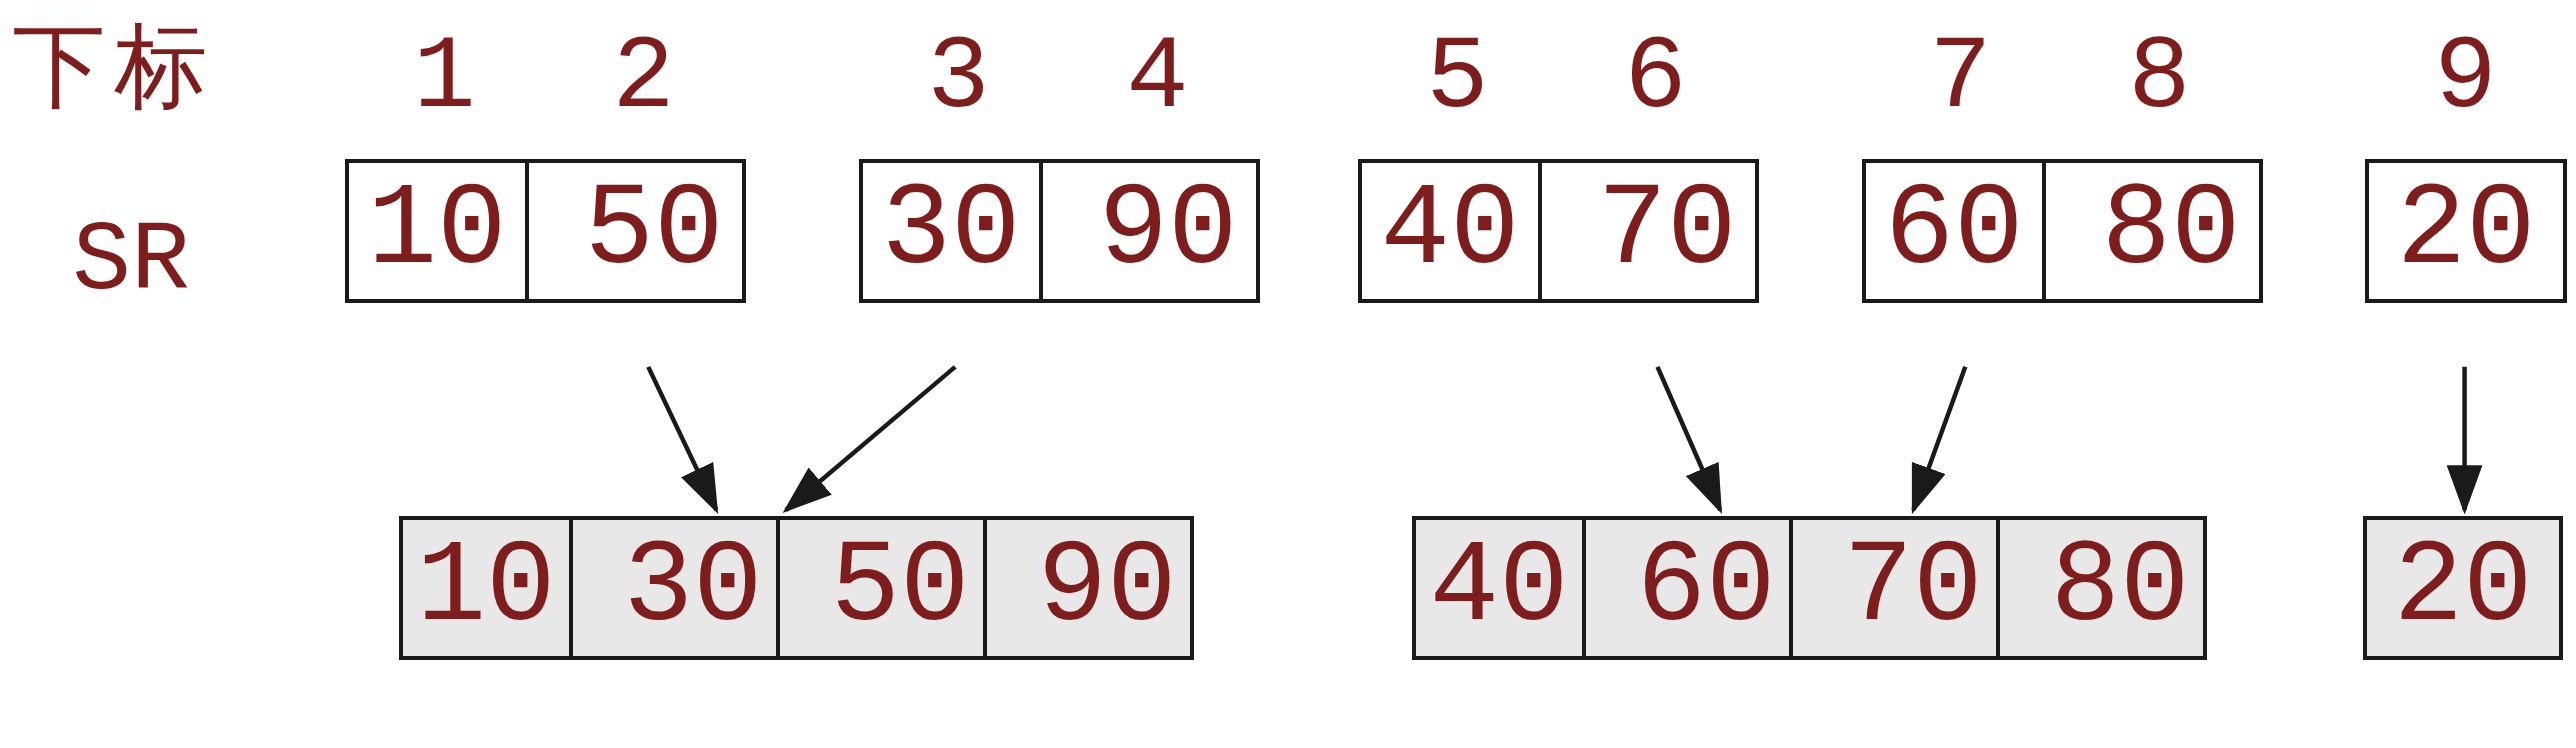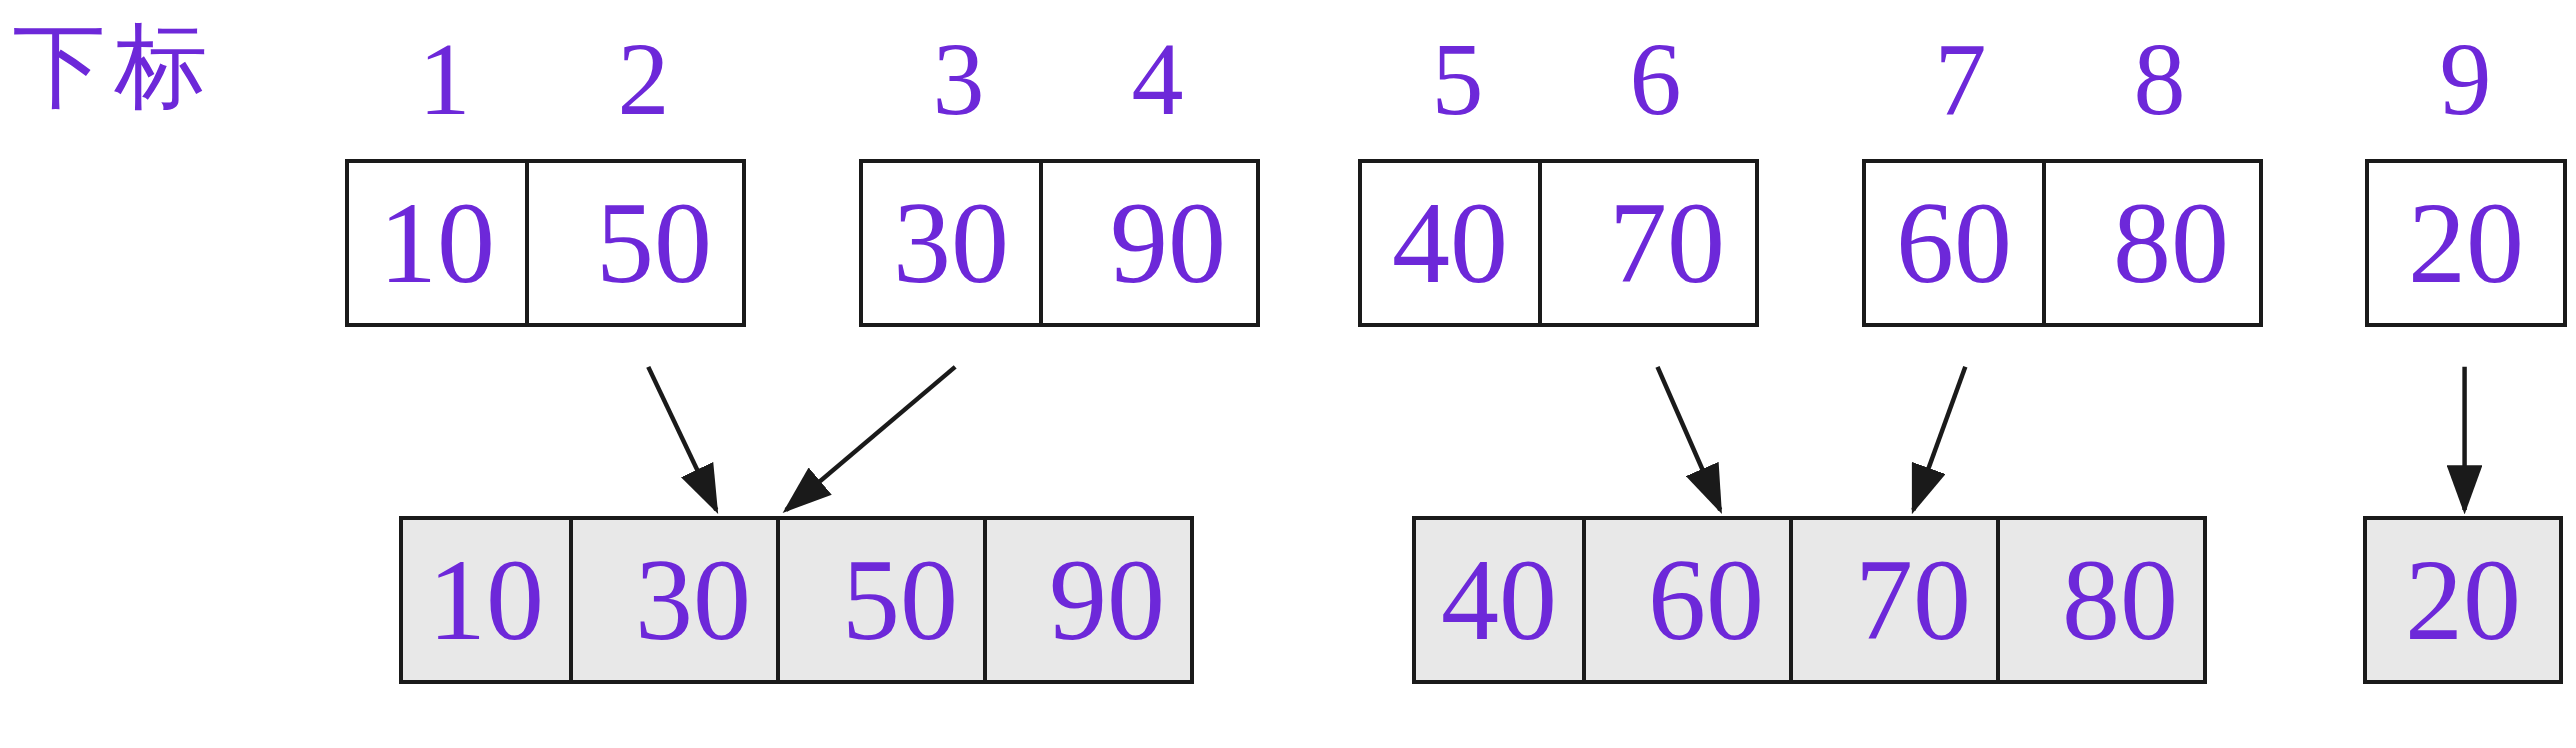--- a/index.html
+++ b/index.html
@@ -5,22 +5,22 @@
   :root{
     --border:#1a1a1a;
     --tr-fill:#e8e8e8;
     --bg:#ffffff;
   }
   html,body{margin:0;padding:0;background:var(--bg);}
   .canvas{
     position:relative;
     width:2576px;height:748px;
     background:var(--bg);
-    font-family:Liberation Serif, serif;
-    color:#6d28d9;
+    font-family:Liberation Mono, monospace;
+    color:#7f1d1d;
     overflow:hidden;
   }
   .cjk-title{
     position:absolute;left:12.5px;top:3.6px;
     font-size:93px;letter-spacing:9px;
     white-space:nowrap;
   }
   .idx{
     position:absolute;top:32px;
     width:143px;height:93px;
@@ -29,21 +29,21 @@
   }
   .rowlabel{
     position:absolute;left:55px;width:152px;
     height:204px;
     display:flex;align-items:center;justify-content:center;
     font-size:98px;
   }
   .rowlabel.sr{top:159px;}
   .rowlabel.tr{top:516px;}
   .grp{
-    position:absolute;height:168px;
+    position:absolute;height:144px;
     display:flex;
     box-sizing:border-box;
     border:4.5px solid var(--border);
     background:#fff;
     justify-content:center;
   }
   .grp.sr-row{top:159px;}
   .grp.tr-row{top:516px;background:var(--tr-fill);}
   .cell{
     flex:1 1 0;
@@ -69,20 +69,21 @@
   <div class="idx" style="left:373px">1</div>
   <div class="idx" style="left:572px">2</div>
   <div class="idx" style="left:887px">3</div>
   <div class="idx" style="left:1086px">4</div>
   <div class="idx" style="left:1386px">5</div>
   <div class="idx" style="left:1584px">6</div>
   <div class="idx" style="left:1889px">7</div>
   <div class="idx" style="left:2088px">8</div>
   <div class="idx" style="left:2394px">9</div>
 
+  <div class="rowlabel sr">SR</div>
 
   <div class="grp sr-row" style="left:345px;width:401px">
     <div class="cell">10</div>
     <div class="cell">50</div>
   </div>
   <div class="grp sr-row" style="left:859px;width:401px">
     <div class="cell">30</div>
     <div class="cell">90</div>
   </div>
   <div class="grp sr-row" style="left:1358px;width:401px">

